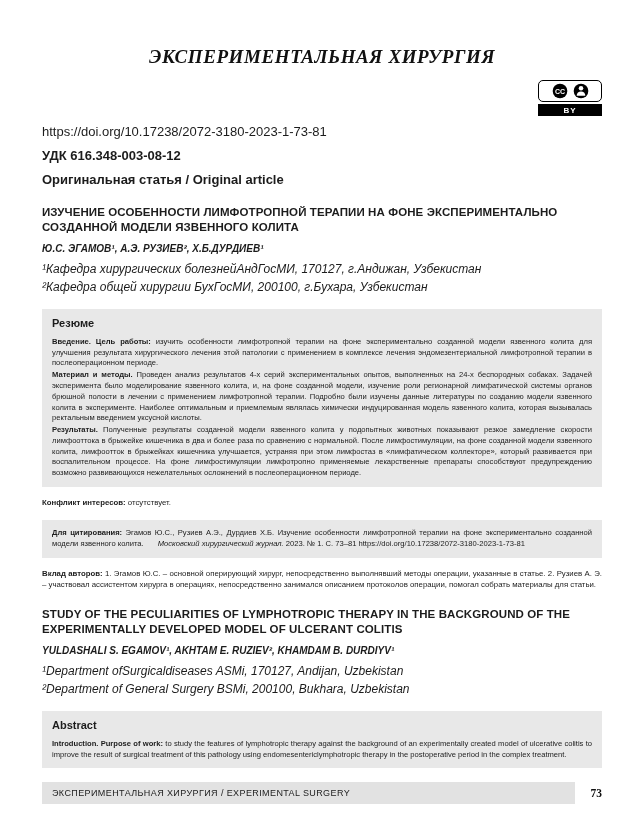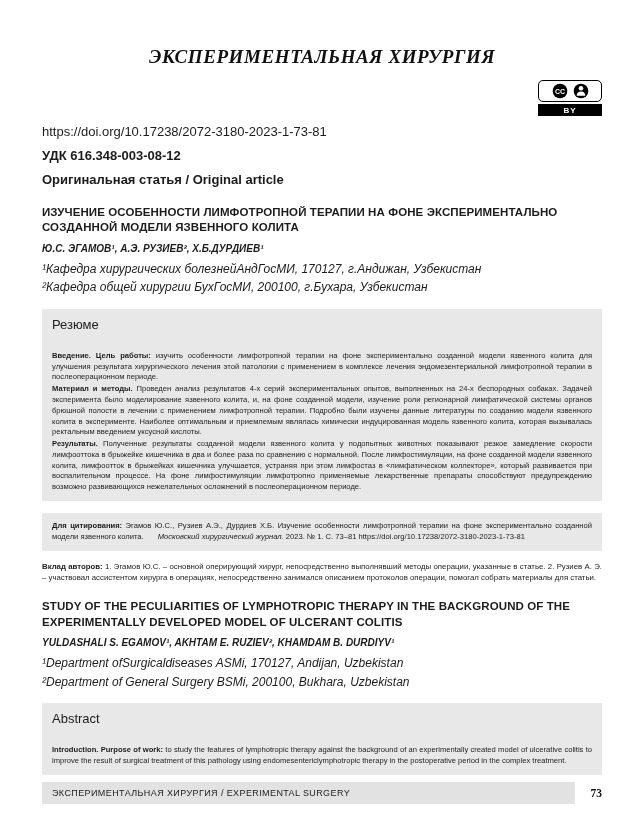--- a/index.html
+++ b/index.html
@@ -45,21 +45,21 @@
   .doi-link { color:#1c1c1c; text-decoration:none; }
 
   
   .art-title { font-size:11.5px; font-weight:bold; line-height:1.35; margin-top:16px; letter-spacing:0.1px; }
   .authors { font-size:10px; font-weight:bold; font-style:italic; margin-top:7px; }
   .affils { margin-top:6px; }
   .affil { font-size:12px; font-style:italic; line-height:1.55; }
 
   
   .graybox { background:#e8e8e8; padding:8px 10px; margin-top:12px; }
-  .abs-heading { font-size:13px; font-weight:normal; margin-bottom:19px; }
+  .abs-heading { font-size:11px; font-weight:bold; margin-bottom:8px; }
   .abs-p { font-size:7.6px; line-height:1.42; text-align:justify; }
   .abs-p + .abs-p { margin-top:1px; }
   .lead { font-weight:bold; }
   .smallline { font-size:7.8px; line-height:1.45; margin-top:10px; text-align:justify; }
   .smallline.italic { font-style:italic; }
   .lead-ital { font-weight:bold; font-style:italic; }
   .journal-ital { font-style:italic;padding-left:12px; }
 
   
   .footer { position:absolute; left:42px; right:42px; bottom:16px; display:flex; align-items:center; gap:16px; }
@@ -106,20 +106,21 @@
     </div>
 
     <div class="graybox">
       <div class="abs-heading">Резюме</div>
       <p class="abs-p"><span class="lead">Введение. Цель работы:</span><span> изучить особенности лимфотропной терапии на фоне экспериментально созданной модели язвенного колита для улучшения результата хирургического лечения этой патологии с применением в комплексе лечения эндомезентериальной лимфотропной терапии в послеоперационном периоде.</span></p>
       <p class="abs-p"><span class="lead">Материал и методы.</span><span> Проведен анализ результатов 4-х серий экспериментальных опытов, выполненных на 24-х беспородных собаках. Задачей эксперимента было моделирование язвенного колита, и, на фоне созданной модели, изучение роли регионарной лимфатической системы органов брюшной полости в лечении с применением лимфотропной терапии. Подробно были изучены данные литературы по созданию модели язвенного колита в эксперименте. Наиболее оптимальным и приемлемым являлась химически индуцированная модель язвенного колита, которая вызывалась ректальным введением уксусной кислоты.</span></p>
       <p class="abs-p"><span class="lead">Результаты.</span><span> Полученные результаты созданной модели язвенного колита у подопытных животных показывают резкое замедление скорости лимфооттока в брыжейке кишечника в два и более раза по сравнению с нормальной. После лимфостимуляции, на фоне созданной модели язвенного колита, лимфоотток в брыжейках кишечника улучшается, устраняя при этом лимфостаз в «лимфатическом коллекторе», который развивается при воспалительном процессе. На фоне лимфостимуляции лимфотропно применяемые лекарственные препараты способствуют предупреждению возможно развивающихся нежелательных осложнений в послеоперационном периоде.</span></p>
     </div>
 
 
+    <div class="smallline"><span class="lead">Конфликт интересов:</span><span> отсутствует.</span></div>
 
     <div class="graybox">
       <p class="abs-p"><span class="lead">Для цитирования:</span><span> Эгамов Ю.С., Рузиев А.Э., Дурдиев Х.Б. Изучение особенности лимфотропной терапии на фоне экспериментально созданной модели язвенного колита. </span><span class="journal-ital">Московский хирургический журнал.</span><span> 2023. № 1. С. 73–81 https://doi.org/10.17238/2072-3180-2023-1-73-81</span></p>
     </div>
 
     <div class="smallline"><span class="lead">Вклад авторов:</span><span> 1. Эгамов Ю.С. – основной оперирующий хирург, непосредственно выполнявший методы операции, указанные в статье. 2. Рузиев А. Э. – участвовал ассистентом хирурга в операциях, непосредственно занимался описанием протоколов операции, помогал собрать материалы для статьи.</span></div>
 
     <div class="art-title">STUDY OF THE PECULIARITIES OF LYMPHOTROPIC THERAPY IN THE BACKGROUND OF THE EXPERIMENTALLY DEVELOPED MODEL OF ULCERANT COLITIS</div>
     <div class="authors">YULDASHALI S. EGAMOV¹, AKHTAM E. RUZIEV², KHAMDAM B. DURDIYV¹</div>
     <div class="affils">

